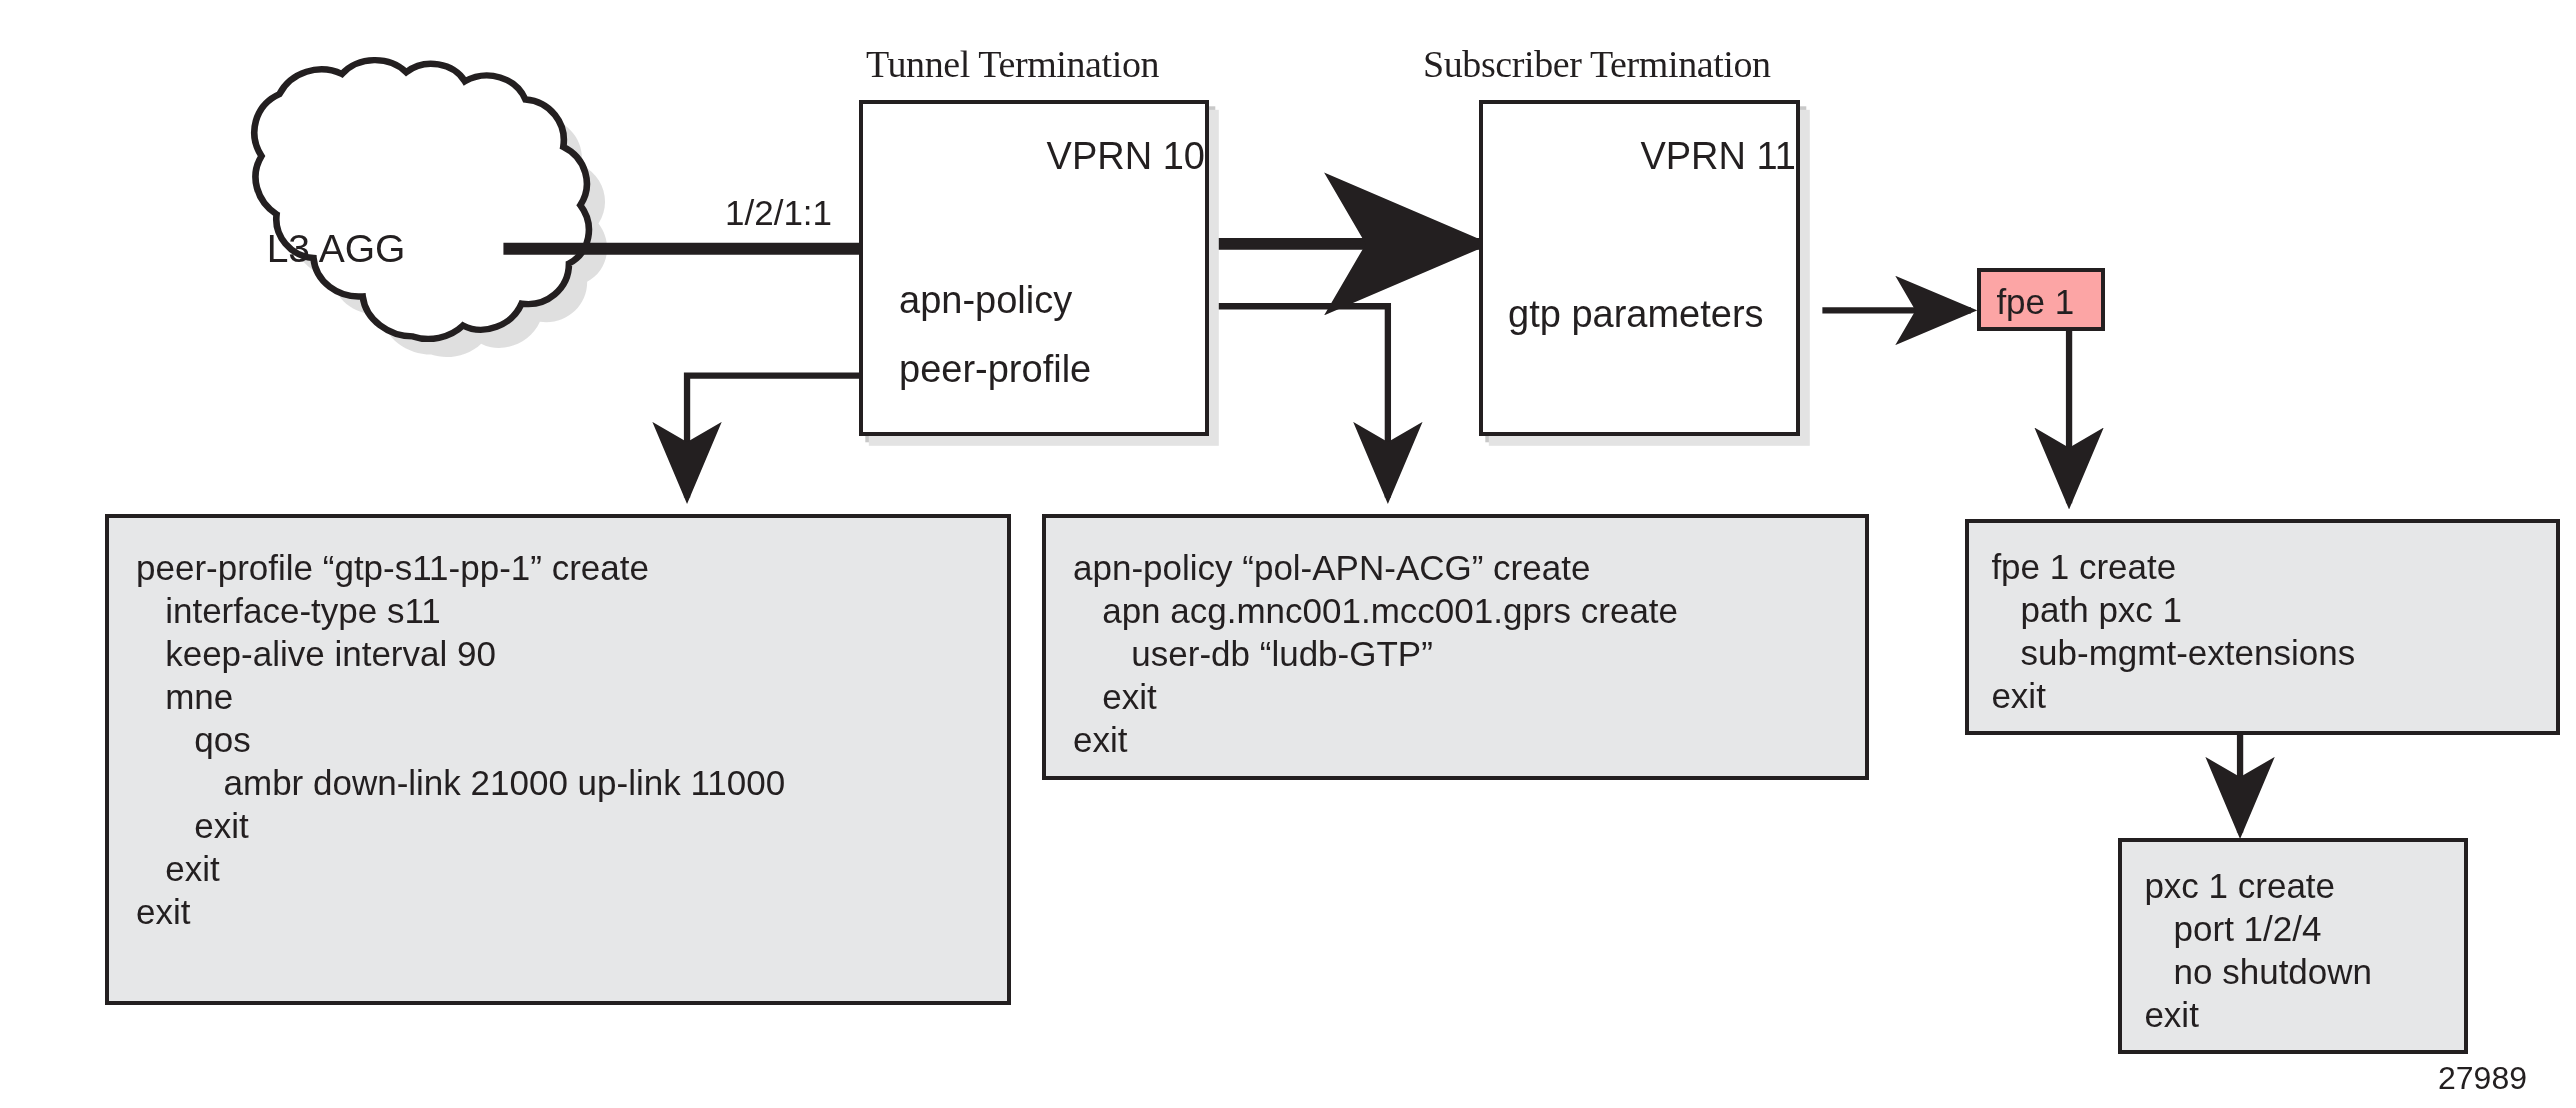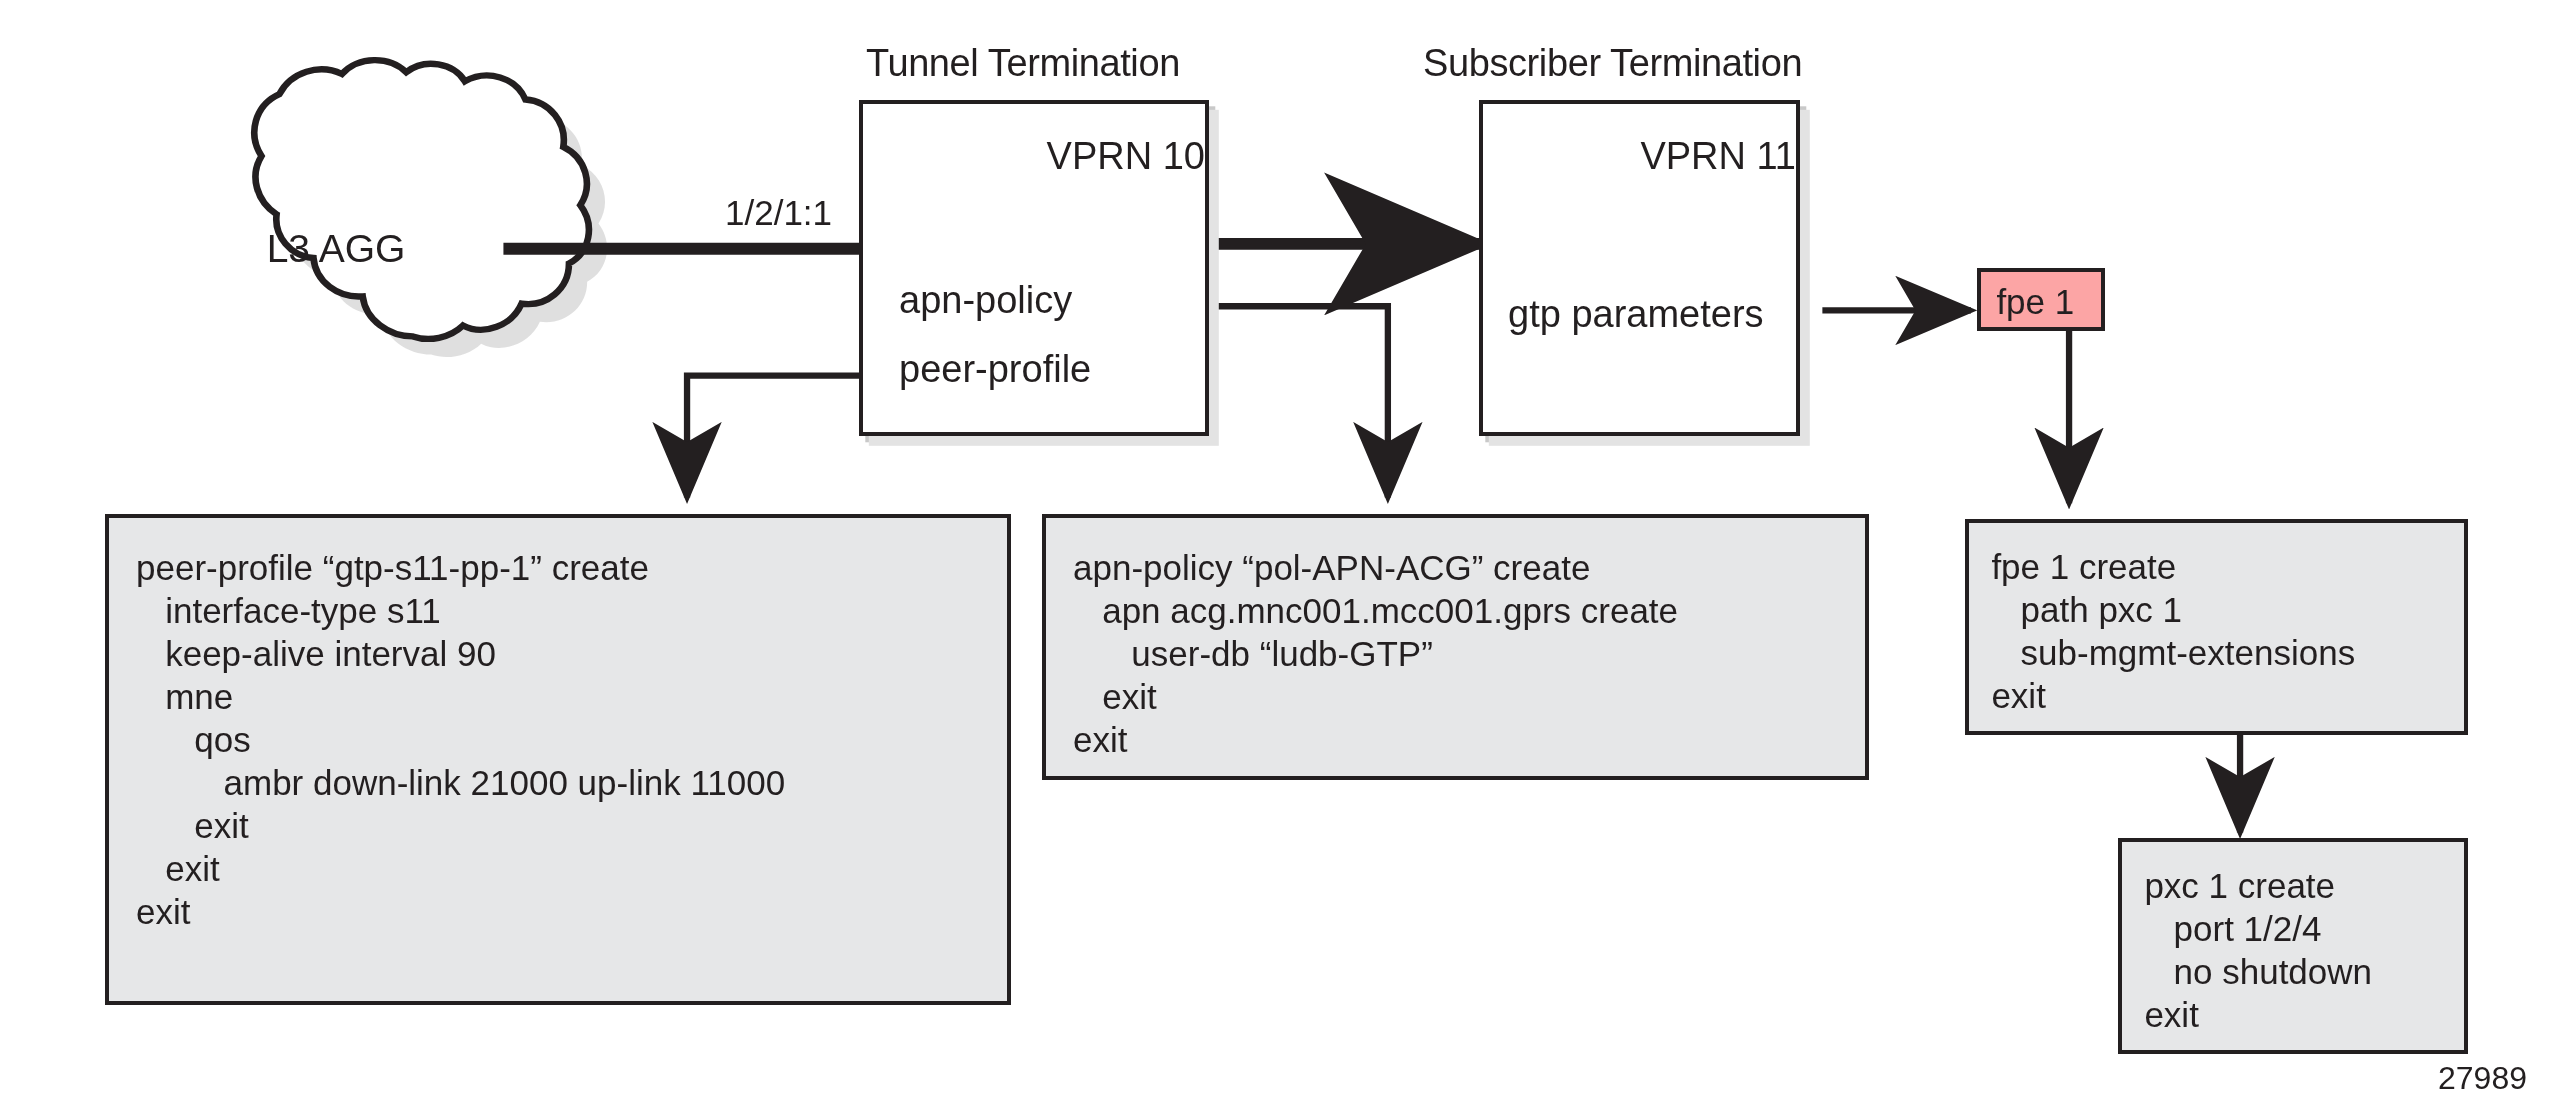--- a/index.html
+++ b/index.html
@@ -19,20 +19,21 @@
   
   .abs { position: absolute; }
 
   
   .section-caption {
     position: absolute;
     font-size: 38px;
     color: #231f20;
     white-space: nowrap;
     letter-spacing: -0.4px;
+    font-family: Liberation Serif, serif;
   }
 
   
   .vprn-box {
     position: absolute;
     background: #ffffff;
     border: 4.9px solid #231f20;
     box-sizing: border-box;
     box-shadow: 9.8px 9.8px 0 0 #e3e3e3, 6.3px 6.3px 0 0 #c9c9c9;
   }
@@ -208,21 +209,21 @@
   </div>
 
   <div class="code-box" style="left:1042px; top:514px; width:827px; height:266px;">
     <div class="code-text" style="left:27px; top:28px;">apn-policy “pol-APN-ACG” create
    apn acg.mnc001.mcc001.gprs create
       user-db “ludb-GTP”
    exit
 exit</div>
   </div>
 
-  <div class="code-box" style="left:1965px; top:519px; width:503px; height:216px;">
+  <div class="code-box" style="left:1965px; top:519px; width:595px; height:216px;">
     <div class="code-text" style="left:22.4px; top:22.4px;">fpe 1 create
    path pxc 1
    sub-mgmt-extensions
 exit</div>
   </div>
 
   <div class="code-box" style="left:2118px; top:838px; width:350px; height:216px;">
     <div class="code-text" style="left:22.4px; top:22.4px;">pxc 1 create
    port 1/2/4
    no shutdown

